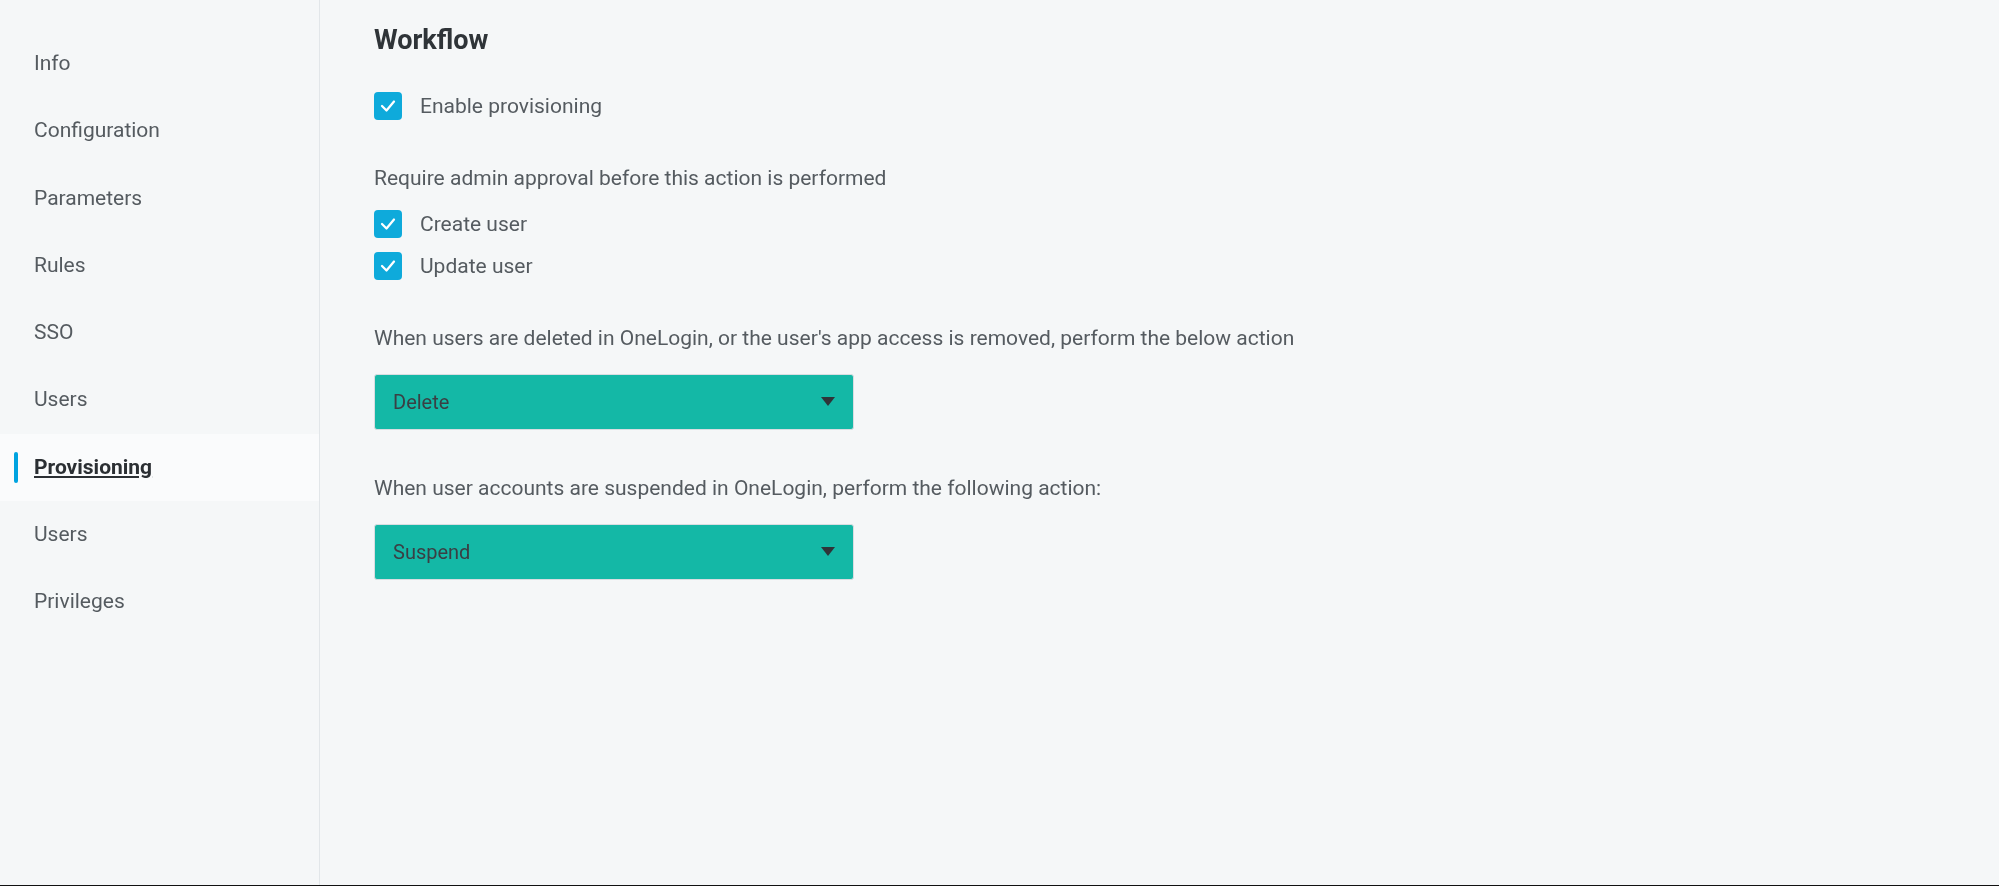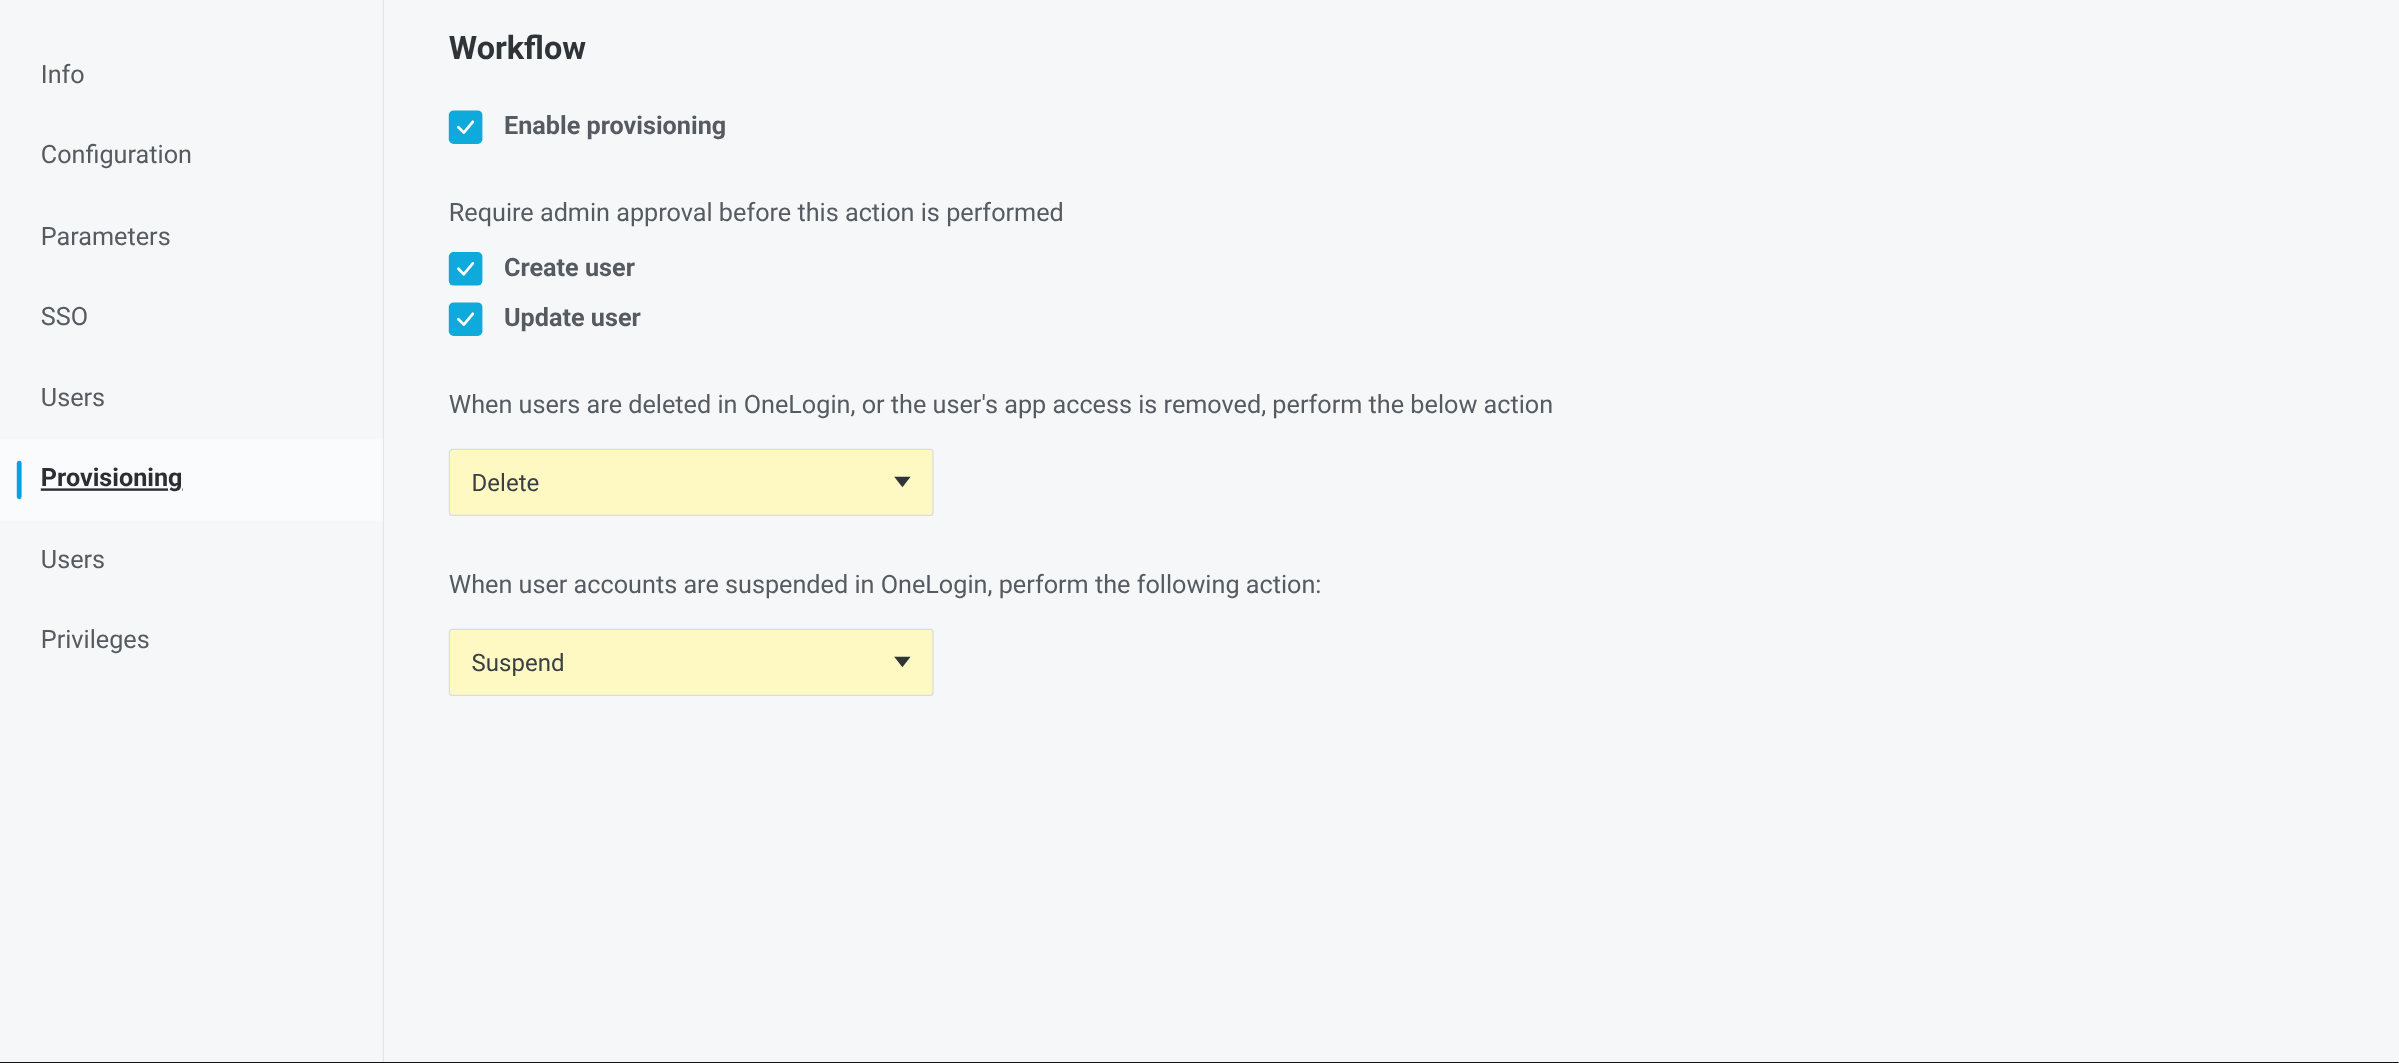--- a/index.html
+++ b/index.html
@@ -64,21 +64,20 @@
     color: #555b60;
     margin-bottom: 20px;
     margin-top: 46px;
   }
 
   .checkbox-row {
     display: flex;
     align-items: center;
     gap: 18px;
     margin-bottom: 14px;
-    font-weight: bold;
   }
   .checkbox-box {
     width: 28px;
     height: 28px;
     border-radius: 4px;
     background: #0eaadb;
     display: flex;
     align-items: center;
     justify-content: center;
     flex-shrink: 0;
@@ -91,23 +90,23 @@
     fill: none;
     stroke-linecap: round;
     stroke-linejoin: round;
   }
   .checkbox-label {
     font-size: 21px;
     color: #555b60;
   }
 
   .select-box {
-    width: 404px;
+    width: 480px;
     height: 56px;
-    background: #fef9c3;
+    background: #14b8a6;
     border: 1px solid #d9dde1;
     border-radius: 3px;
     display: flex;
     align-items: center;
     justify-content: space-between;
     padding: 0 18px;
     margin-top: 24px;
     cursor: pointer;
   }
   .select-value {
@@ -125,20 +124,23 @@
 
   <nav class="sidebar">
     <div class="sidebar-item">
       <span>Info</span>
     </div>
     <div class="sidebar-item">
       <span>Configuration</span>
     </div>
     <div class="sidebar-item">
       <span>Parameters</span>
+    </div>
+    <div class="sidebar-item">
+      <span>Rules</span>
     </div>
     <div class="sidebar-item">
       <span>SSO</span>
     </div>
     <div class="sidebar-item">
       <span>Users</span>
     </div>
     <div class="sidebar-item active">
       <span>Provisioning</span>
     </div>

